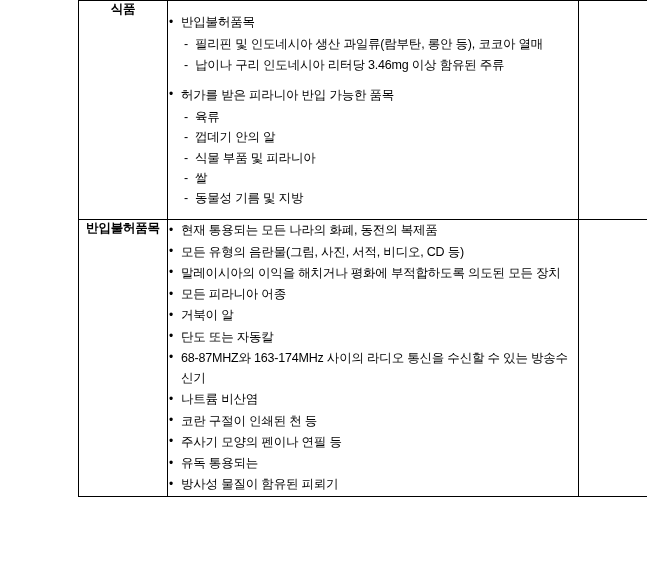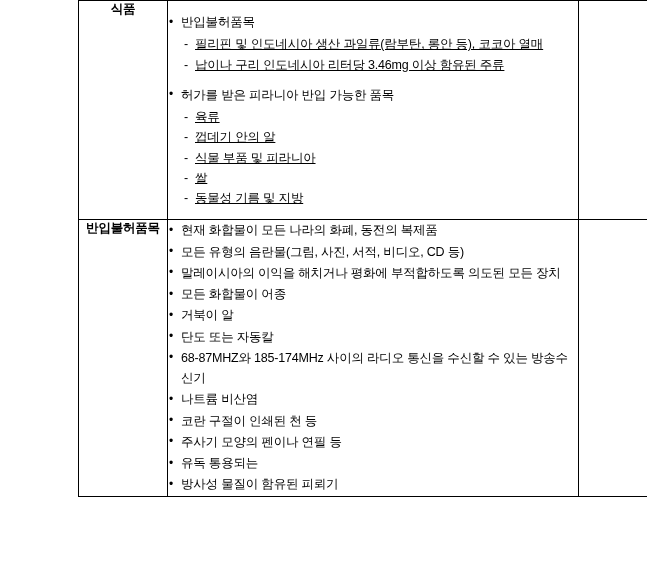--- a/index.html
+++ b/index.html
@@ -75,21 +75,20 @@
     list-style: none;
     margin: 2px 0 0 0;
     padding: 0;
   }
   ul.lvl2 > li {
     position: relative;
     padding-left: 14px;
     font-size: 12.5px;
     line-height: 1.62;
     letter-spacing: -0.2px;
-    text-decoration: underline;
   }
   ul.lvl2 > li::before {
     content: "-";
     position: absolute;
     left: 3px;
     top: 0;
     font-size: 12.5px;
   }
   .group-gap { height: 9px; }
 </style>
@@ -124,27 +123,27 @@
               </ul>
             </li>
           </ul>
         </td>
         <td class="right-cell"></td>
       </tr>
       <tr class="row-banned">
         <td class="label-cell">반입불허품목</td>
         <td class="content-cell">
           <ul class="lvl1">
-            <li>현재 화합물이 모든 나라의 화폐, 동전의 복제품</li>
+            <li>현재 통용되는 모든 나라의 화폐, 동전의 복제품</li>
             <li>모든 유형의 음란물(그림, 사진, 서적, 비디오, CD 등)</li>
             <li>말레이시아의 이익을 해치거나 평화에 부적합하도록 의도된 모든 장치</li>
-            <li>모든 화합물이 어종</li>
+            <li>모든 피라니아 어종</li>
             <li>거북이 알</li>
             <li>단도 또는 자동칼</li>
-            <li>68-87MHZ와 185-174MHz 사이의 라디오 통신을 수신할 수 있는 방송수신기</li>
+            <li>68-87MHZ와 163-174MHz 사이의 라디오 통신을 수신할 수 있는 방송수신기</li>
             <li>나트륨 비산염</li>
             <li>코란 구절이 인쇄된 천 등</li>
             <li>주사기 모양의 펜이나 연필 등</li>
             <li>유독 통용되는</li>
             <li>방사성 물질이 함유된 피뢰기</li>
           </ul>
         </td>
         <td class="right-cell"></td>
       </tr>
     </tbody>

